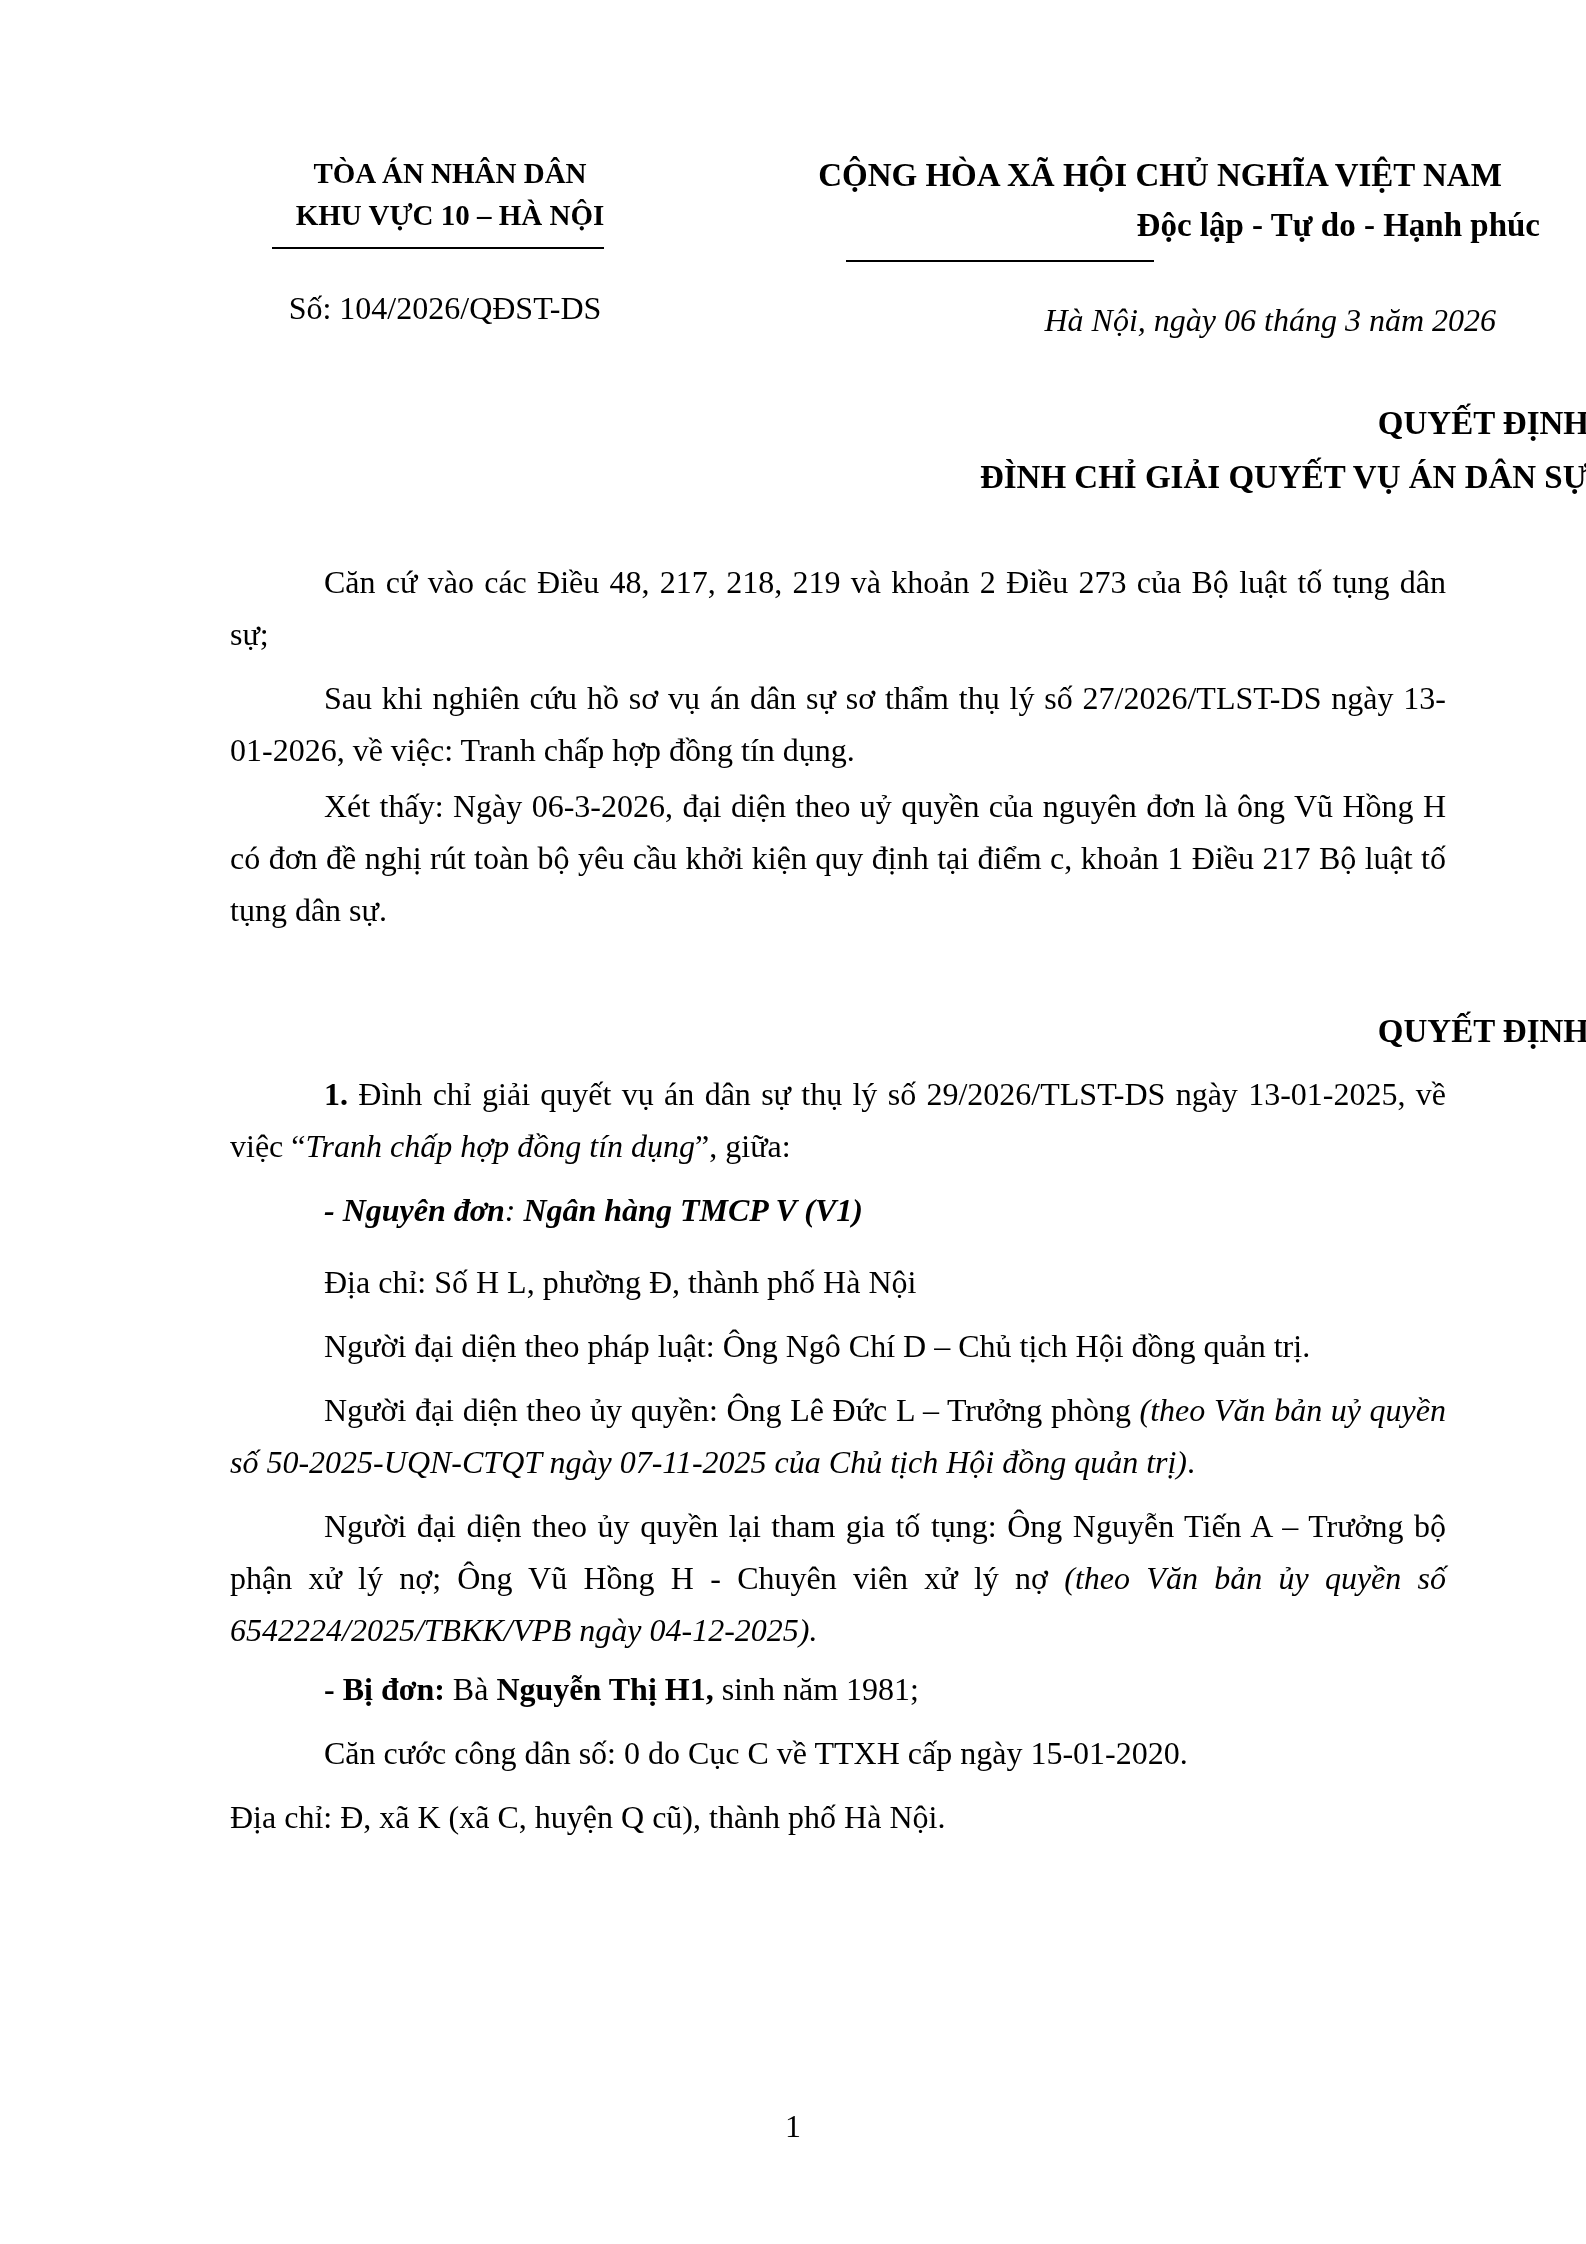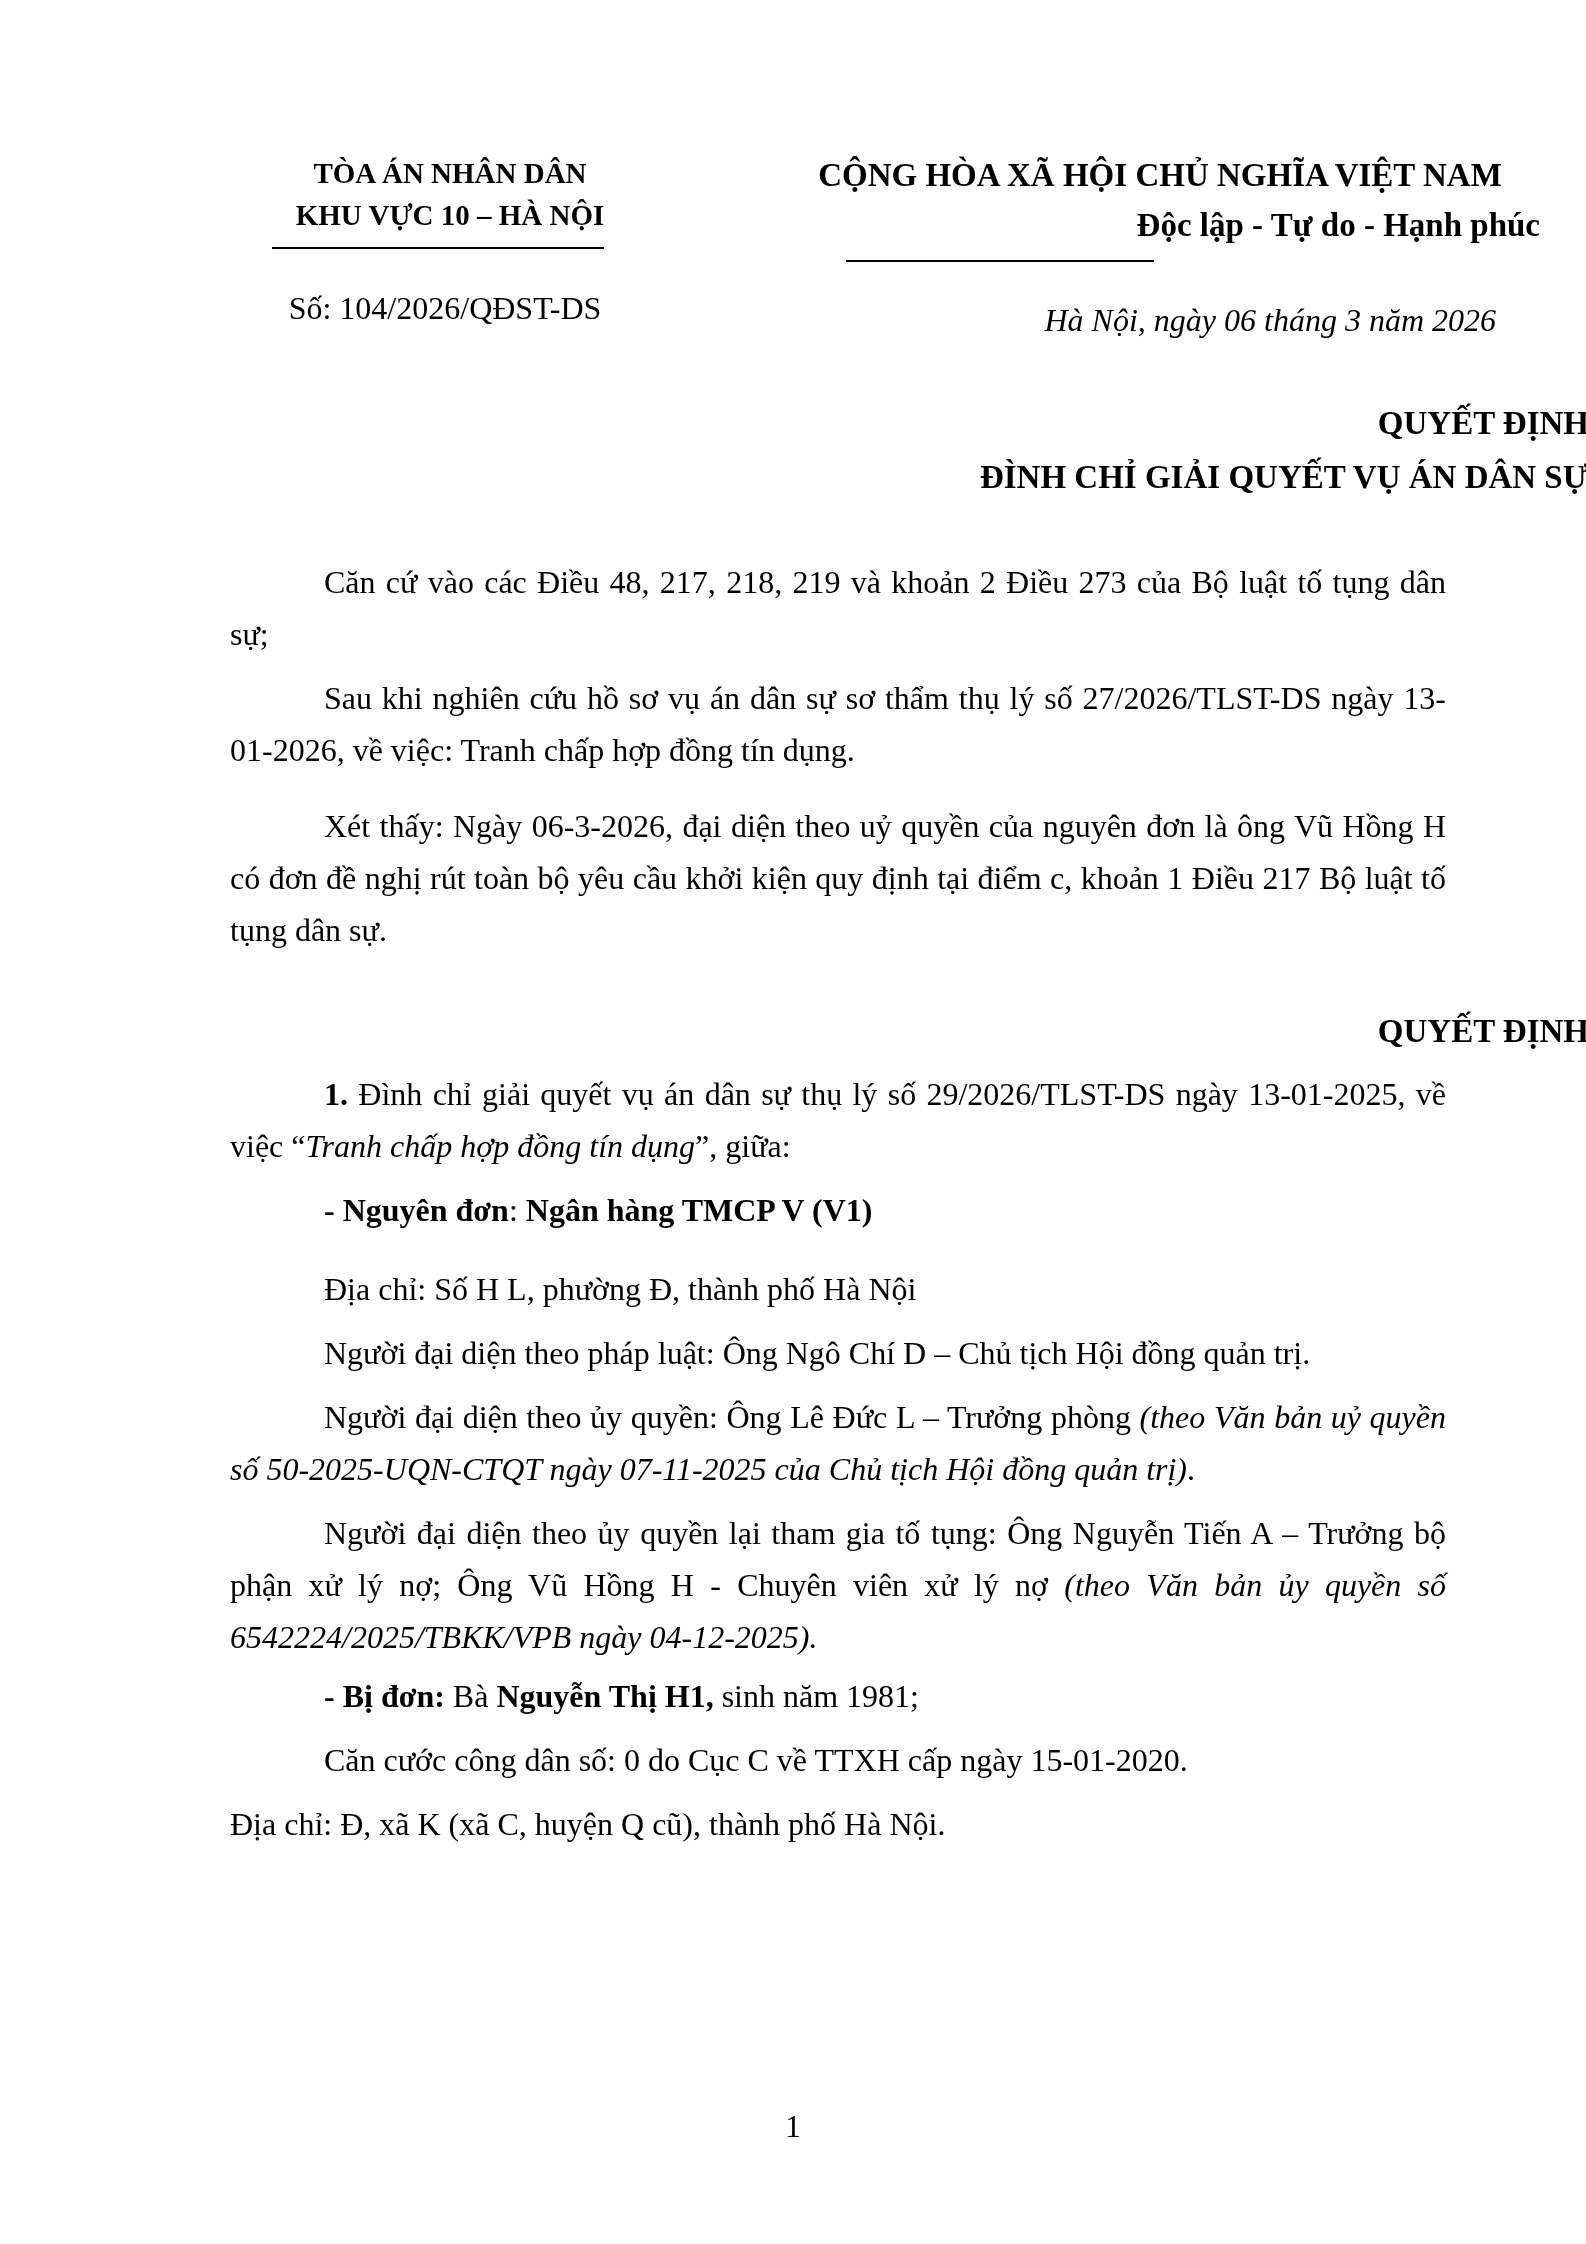--- a/index.html
+++ b/index.html
@@ -38,29 +38,29 @@
 <div class="rule" style="left:846px; top:260px; width:308px;"></div>
 
 <div class="so">Số: 104/2026/QĐST-DS</div>
 <div class="date">Hà Nội, ngày 06 tháng 3 năm 2026</div>
 
 <div class="title" style="top:405px;">QUYẾT ĐỊNH</div>
 <div class="title" style="top:459px;">ĐÌNH CHỈ GIẢI QUYẾT VỤ ÁN DÂN SỰ</div>
 
 <div class="body" style="top:556px;">
   <p class="p ind" style="margin-bottom:12px;">Căn cứ vào các Điều 48, 217, 218, 219 và khoản 2 Điều 273 của Bộ luật tố tụng dân sự;</p>
-  <p class="p ind" style="margin-bottom:24px;">Sau khi nghiên cứu hồ sơ vụ án dân sự sơ thẩm thụ lý số 27/2026/TLST-DS ngày 13-01-2026, về việc: Tranh chấp hợp đồng tín dụng.</p>
+  <p class="p ind" style="margin-bottom:4px;">Sau khi nghiên cứu hồ sơ vụ án dân sự sơ thẩm thụ lý số 27/2026/TLST-DS ngày 13-01-2026, về việc: Tranh chấp hợp đồng tín dụng.</p>
   <p class="p ind">Xét thấy: Ngày 06-3-2026, đại diện theo uỷ quyền của nguyên đơn là ông Vũ Hồng H có đơn đề nghị rút toàn bộ yêu cầu khởi kiện quy định tại điểm c, khoản 1 Điều 217 Bộ luật tố tụng dân sự.</p>
 </div>
 
 <div class="title" style="top:1013px;">QUYẾT ĐỊNH</div>
 
 <div class="body" style="top:1068px;">
   <p class="p ind" style="margin-bottom:12px;"><b>1.</b><span> Đình chỉ giải quyết vụ án dân sự thụ lý số 29/2026/TLST-DS ngày 13-01-2025, về việc “</span><i>Tranh chấp hợp đồng tín dụng</i><span>”, giữa:</span></p>
-  <p class="p ind" style="margin-bottom:27px;"><b>- Nguyên đơn</b><span>: </span><b>Ngân hàng TMCP V (V1)</b></p>
+  <p class="p ind" style="margin-bottom:20px;font-style:italic;"><b>- Nguyên đơn</b><span>: </span><b>Ngân hàng TMCP V (V1)</b></p>
   <p class="p ind" style="margin-bottom:12px;">Địa chỉ: Số H L, phường Đ, thành phố Hà Nội</p>
   <p class="p ind" style="margin-bottom:12px;">Người đại diện theo pháp luật: Ông Ngô Chí D – Chủ tịch Hội đồng quản trị.</p>
   <p class="p ind" style="margin-bottom:12px;"><span>Người đại diện theo ủy quyền: Ông Lê Đức L – Trưởng phòng </span><i>(theo Văn bản uỷ quyền số 50-2025-UQN-CTQT ngày 07-11-2025 của Chủ tịch Hội đồng quản trị)</i><span>.</span></p>
   <p class="p ind" style="margin-bottom:7px;"><span>Người đại diện theo ủy quyền lại tham gia tố tụng: Ông Nguyễn Tiến A – Trưởng bộ phận xử lý nợ; Ông Vũ Hồng H - Chuyên viên xử lý nợ </span><i>(theo Văn bản ủy quyền số 6542224/2025/TBKK/VPB ngày 04-12-2025).</i></p>
   <p class="p ind" style="margin-bottom:12px;"><b>- Bị đơn:</b><span> Bà </span><b>Nguyễn Thị H1,</b><span> sinh năm 1981;</span></p>
   <p class="p ind" style="margin-bottom:12px;">Căn cước công dân số: 0 do Cục C về TTXH cấp ngày 15-01-2020.</p>
   <p class="p">Địa chỉ: Đ, xã K (xã C, huyện Q cũ), thành phố Hà Nội.</p>
 </div>
 
 <div class="pg">1</div>

